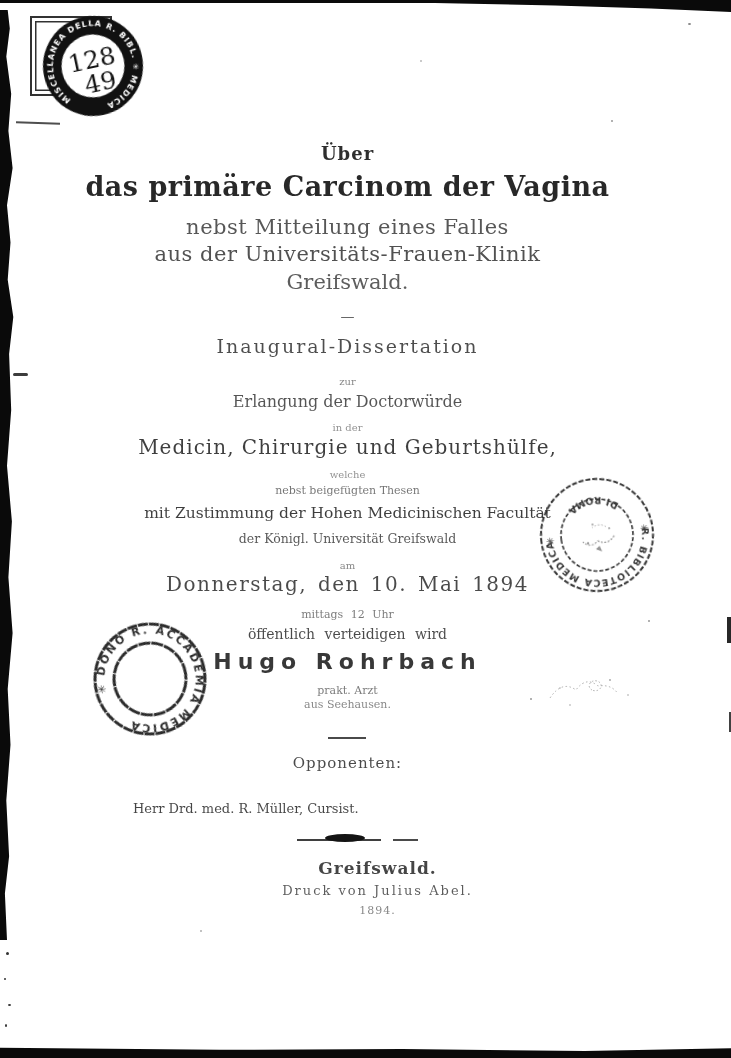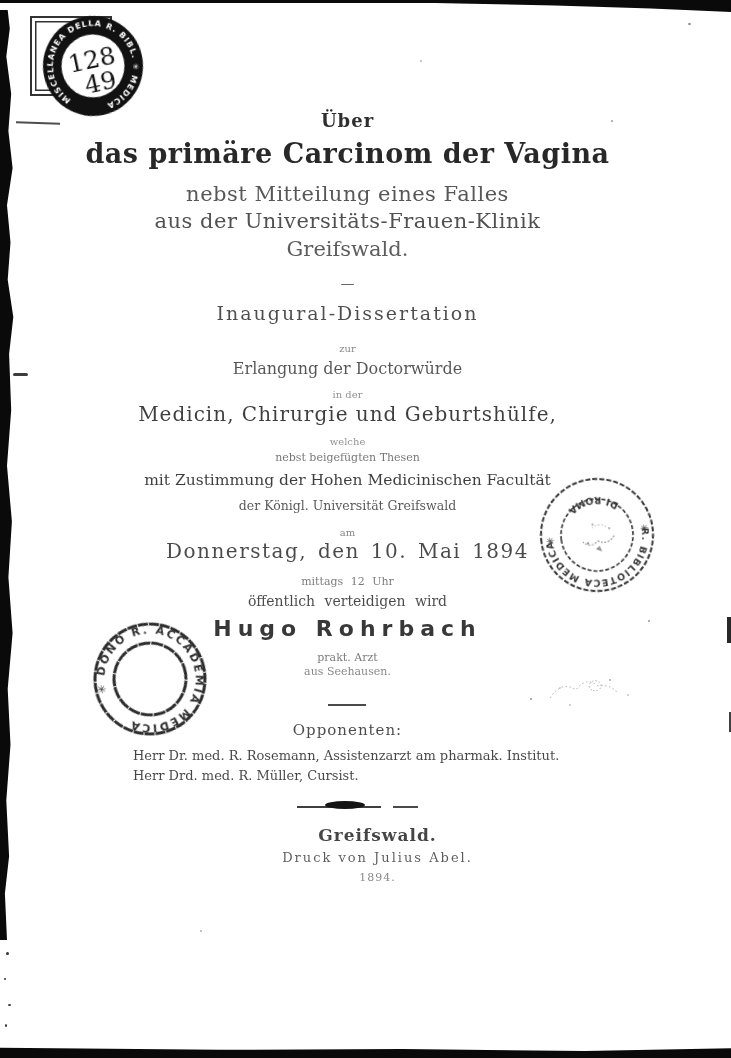--- a/index.html
+++ b/index.html
@@ -1,18 +1,18 @@
 <!DOCTYPE html>
 <html><head>
 <meta charset="utf-8">
 <style>
   html,body{margin:0;padding:0;background:#888;}
   .page{position:relative;width:731px;height:1058px;background:#ffffff;overflow:hidden;
         font-family:"DejaVu Serif",serif;color:#1d1d1d;}
-  .content{position:absolute;inset:0;filter:blur(0.3px);}
+  .content{position:absolute;inset:0;filter:blur(0.3px);margin-top:33px;}
   .ln{position:absolute;left:-18px;right:18px;text-align:center;white-space:nowrap;line-height:1;}
   .fc{left:12px;right:-12px;}
 
   .ln-ueber{top:112px;font-size:18px;font-weight:bold;letter-spacing:1px;opacity:.92;}
   .ln-main{top:140px;font-size:27px;font-weight:bold;letter-spacing:.5px;opacity:.95;}
   .ln-sub1{top:184px;font-size:21px;color:#3a3a3a;letter-spacing:.5px;opacity:.85;}
   .ln-sub2{top:211px;font-size:21px;color:#333;letter-spacing:.5px;opacity:.85;}
   .ln-sub3{top:239px;font-size:21px;color:#3a3a3a;opacity:.82;}
   .ln-div1{top:276px;font-size:14px;opacity:.7;}
   .ln-inaug{top:304px;font-size:19px;letter-spacing:2px;opacity:.78;}
@@ -155,21 +155,20 @@
     <div class="ln ln-univ">der Königl. Universität Greifswald</div>
     <div class="ln ln-am">am</div>
     <div class="ln ln-date">Donnerstag, den 10. Mai 1894</div>
     <div class="ln ln-time">mittags 12 Uhr</div>
     <div class="ln ln-def">öffentlich verteidigen wird</div>
     <div class="ln ln-name">Hugo Rohrbach</div>
     <div class="ln ln-role">prakt. Arzt</div>
     <div class="ln ln-orig">aus Seehausen.</div>
     <div class="rule rule-author"></div>
     <div class="ln ln-opph">Opponenten:</div>
-    <div class="ln ln-opp1">Herr Dr. med. R. Rosemann, Assistenzarzt am pharmak. Institut.</div>
     <div class="ln ln-opp2">Herr Drd. med. R. Müller, Cursist.</div>
     <div class="rule rule-opp-a"></div>
     <div class="rule rule-opp-smudge"></div>
     <div class="rule rule-opp-b"></div>
     <div class="ln ln-city fc">Greifswald.</div>
     <div class="ln ln-printer fc">Druck von Julius Abel.</div>
     <div class="ln ln-year fc">1894.</div>
   </div>
 
   <div class="edge-left"></div>

